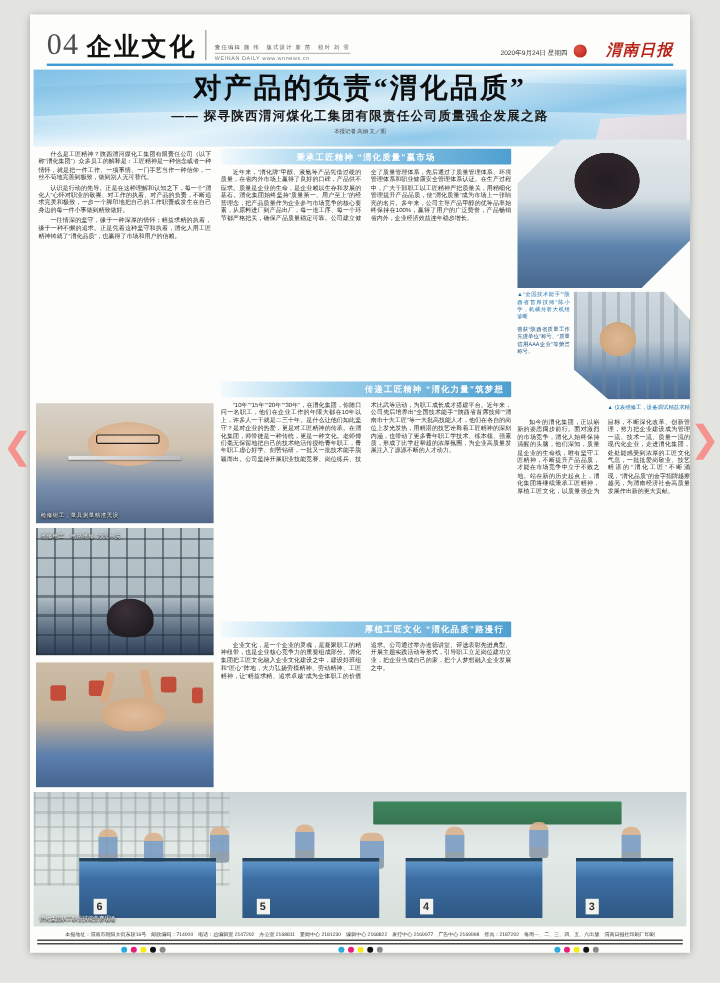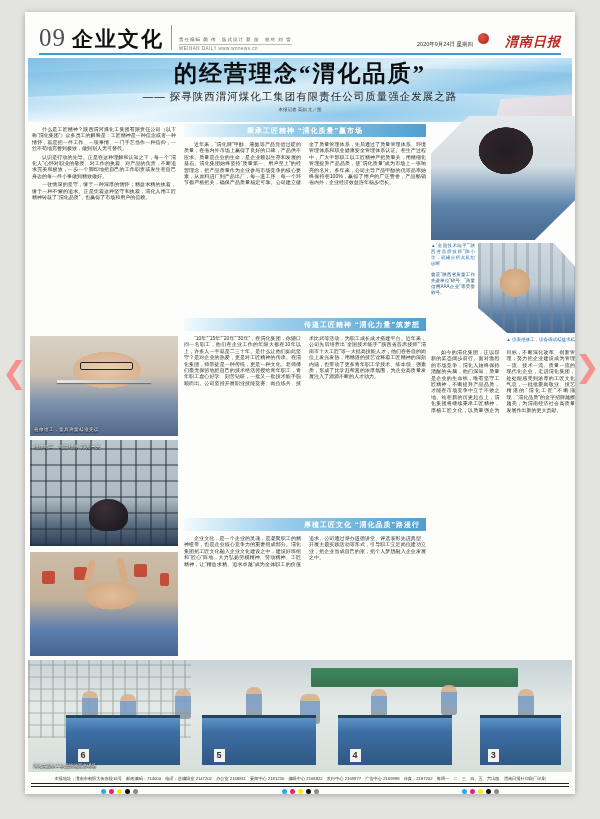--- a/index.html
+++ b/index.html
@@ -16,38 +16,38 @@
   
   .hdr{position:absolute;left:14px;right:14px;top:7px;height:32px;display:flex;align-items:flex-end;}
   .hdr .pageno{font-family:"Liberation Serif",serif;font-size:25px;line-height:26px;color:#4c4f52;letter-spacing:1px;}
   .hdr .sec-title{font-family:"Liberation Serif",serif;font-size:21px;line-height:24px;font-weight:bold;color:#111;margin-left:6px;letter-spacing:2px;}
   .hdr .vdiv{width:1px;height:25px;background:#9a9a9a;margin:0 7px 1px 7px;}
   .credits{display:flex;flex-direction:column;justify-content:flex-end;height:27px;}
   .credits .l1{font-size:4.5px;color:#555;letter-spacing:1px;white-space:nowrap;}
   .credits .l2{font-size:4.5px;color:#777;border-top:1px solid #bbb;margin-top:2px;padding-top:1px;white-space:nowrap;letter-spacing:.5px;}
   .hdr-right{margin-left:auto;display:flex;align-items:flex-end;gap:5px;}
   .hdr-date{font-size:5.5px;color:#333;margin-bottom:3px;white-space:nowrap;}
-  .masthead{display:flex;gap:16px;}
+  .masthead{display:flex;align-items:center;gap:16px;}
   .masthead .seal{width:11px;height:11px;border-radius:50%;background:radial-gradient(circle at 35% 35%,#e0554a,#b31f16);display:inline-block;}
   .masthead .mtxt{font-family:"Liberation Serif",serif;font-style:italic;font-weight:bold;font-size:13px;color:#b8231a;letter-spacing:1px;white-space:nowrap;}
   .blue-rule{position:absolute;left:14px;right:14px;top:41px;height:2px;background:#3d9ad2;}
   
   .banner{
     position:absolute;left:3px;right:3px;top:46px;height:64px;overflow:hidden;
     background:
       radial-gradient(120% 90% at 10% 110%, rgba(255,255,255,.85) 0%, rgba(255,255,255,0) 45%),
       radial-gradient(90% 70% at 85% -20%, rgba(255,255,255,.55) 0%, rgba(255,255,255,0) 50%),
       linear-gradient(170deg,#7fc0e6 0%,#a6d6ef 26%,#dcefF9 48%,#8fc9ea 70%,#cfe9f6 100%);
   }
   .banner .wave{position:absolute;left:-10%;right:-10%;height:22px;border-radius:50%;opacity:.5;}
   .banner .w1{top:34px;background:linear-gradient(180deg,rgba(255,255,255,.9),rgba(255,255,255,0));}
   .banner .w2{top:10px;background:linear-gradient(180deg,rgba(90,160,210,.35),rgba(255,255,255,0));}
   .banner .corner{position:absolute;right:-14px;bottom:-18px;width:90px;height:44px;background:linear-gradient(135deg,#f3e4e4,#dfd3d8);transform:skew(-18deg) rotate(-4deg);opacity:.8;}
   .banner .title{position:relative;text-align:center;margin-top:3px;font-family:"Liberation Serif",serif;font-weight:bold;font-size:23px;line-height:26px;color:#0d0d0d;letter-spacing:2px;}
-  .banner .subtitle{position:relative;text-align:center;margin-top:3px;font-weight:normal;font-size:10.5px;color:#1a1a1a;letter-spacing:1px;}
+  .banner .subtitle{position:relative;text-align:center;margin-top:3px;font-weight:bold;font-size:10.5px;color:#1a1a1a;letter-spacing:1px;}
   .banner .byline{position:relative;text-align:center;margin-top:3px;font-size:4.5px;color:#444;}
   
   .content{position:absolute;left:3px;right:3px;top:112px;height:533px;}
   .tiny{font-size:5px;line-height:6.4px;color:#2b2b2b;text-align:justify;}
   .tiny p{margin:0 0 2px 0;text-indent:10px;}
   .col-left{position:absolute;left:2px;top:0;width:148px;}
   .col-left .intro{height:206px;overflow:hidden;padding:2px 2px 0 2px;}
   .photo{position:relative;overflow:hidden;background:#ccc;}
   .pcap{position:absolute;font-size:4.5px;color:#fff;text-shadow:0 0 2px #000,0 1px 1px #000;letter-spacing:.5px;}
   .photo1{margin-top:4px;height:100px;background:
@@ -126,42 +126,42 @@
   .nav-arrow{position:absolute;font-size:30px;font-weight:bold;color:#f5938e;line-height:30px;cursor:pointer;font-family:"DejaVu Sans",sans-serif;}
   .nav-prev{left:2px;top:358px;}
   .nav-next{right:0px;top:352px;}
 </style>
 </head>
 <body>
 
 <div class="page">
 
   <div class="hdr">
-    <span class="pageno">09</span>
+    <span class="pageno">04</span>
     <span class="sec-title">企业文化</span>
     <span class="vdiv"></span>
     <span class="credits">
       <span class="l1">责任编辑 颜 伟　版式设计 新 苗　校对 刘 雪</span>
       <span class="l2">WEINAN DAILY  www.wnnews.cn</span>
     </span>
     <span class="hdr-right">
       <span class="hdr-date">2020年9月24日 星期四</span>
       <span class="masthead">
         <span class="seal"></span>
         <span class="mtxt">渭南日报</span>
       </span>
     </span>
   </div>
   <div class="blue-rule"></div>
 
   <div class="banner">
     <div class="wave w2"></div>
     <div class="wave w1"></div>
     <div class="corner"></div>
-    <div class="title">的经营理念“渭化品质”</div>
+    <div class="title">对产品的负责“渭化品质”</div>
     <div class="subtitle">—— 探寻陕西渭河煤化工集团有限责任公司质量强企发展之路</div>
     <div class="byline">本报记者 高娟 文／图</div>
   </div>
 
   <div class="content">
 
     <div class="col-left">
       <div class="intro tiny">
         <p>什么是工匠精神？陕西渭河煤化工集团有限责任公司（以下称“渭化集团”）众多员工的解释是：工匠精神是一种信念或者一种情怀，就是把一件工作、一项事情、一门手艺当作一种信仰，一丝不苟地完善到极致，做到别人无可替代。</p>
         <p>认识是行动的先导。正是在这种理解和认知之下，每一个“渭化人”心怀对职业的敬畏、对工作的执着、对产品的负责，不断追求完美和极致，一步一个脚印地把自己的工作职责或发生在自己身边的每一件小事做到精致做好。</p>

